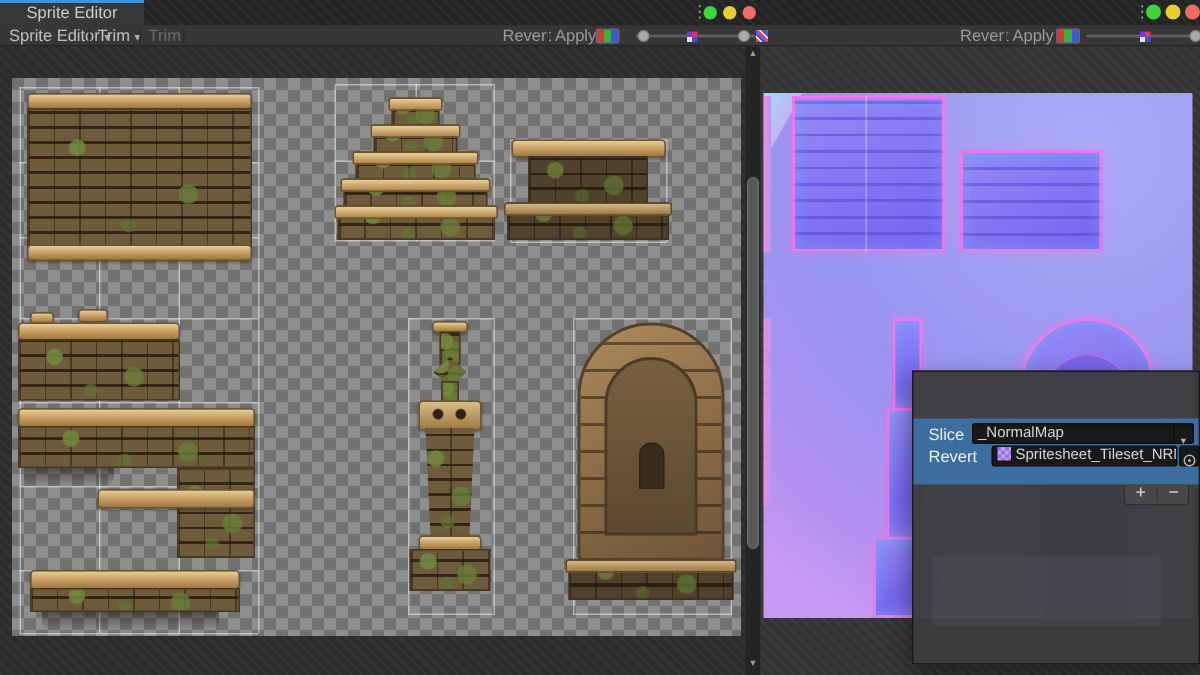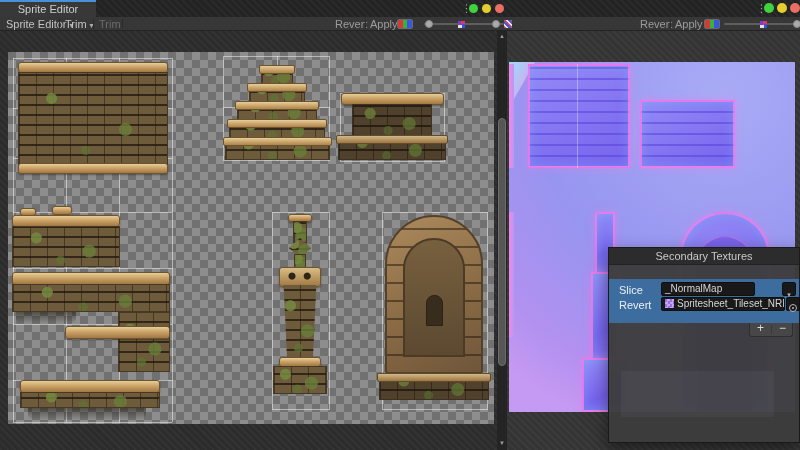--- a/index.html
+++ b/index.html
@@ -239,24 +239,23 @@
     <div class="nshape nrows" style="left:131px;top:38px;width:95px;height:68px;"></div>
     <div class="nshape" style="left:86px;top:150px;width:20px;height:62px;"></div>
     <div class="nshape" style="left:82px;top:210px;width:28px;height:88px;"></div>
     <div class="nshape" style="left:73px;top:296px;width:46px;height:54px;"></div>
     <div class="nshape" style="left:171px;top:150px;width:90px;height:200px;border-radius:46px 46px 0 0;"></div>
     <div class="abs" style="left:187px;top:174px;width:58px;height:176px;border-radius:29px 29px 0 0;background:linear-gradient(#7a64ea,#6852dc);border:1px solid rgba(250,130,230,.5);"></div>
   </div>
 </div>
 
 <div class="abs" id="popup">
-  <div id="popup-header">Secondary Textures</div>
   <div id="sel-block"></div>
   <span class="plabel" style="left:10px;top:36px;">Slice</span>
-  <div class="pfield" style="left:52px;top:34px;width:94px;">_NormalMap</div>
+  <div class="pfield" style="left:39px;top:34px;width:138px;">_NormalMap</div>
   <div class="pbtn" style="left:173px;top:34px;"><span class="caret">▾</span></div>
   <span class="plabel" style="left:10px;top:51px;">Revert</span>
   <div class="pfield" style="left:52px;top:49px;width:124px;"><span class="thumb"></span><span>Spritesheet_Tileset_NRM</span></div>
   <div class="pbtn" style="left:177px;top:49px;"><span class="picker"></span></div>
   <div id="pm-bar">
     <span class="pm" style="left:0;">+</span>
     <span class="abs" style="left:21px;top:2px;width:1px;height:9px;background:#383838;"></span>
     <span class="pm" style="left:22px;">−</span>
   </div>
   <div id="popup-ghost"></div>

